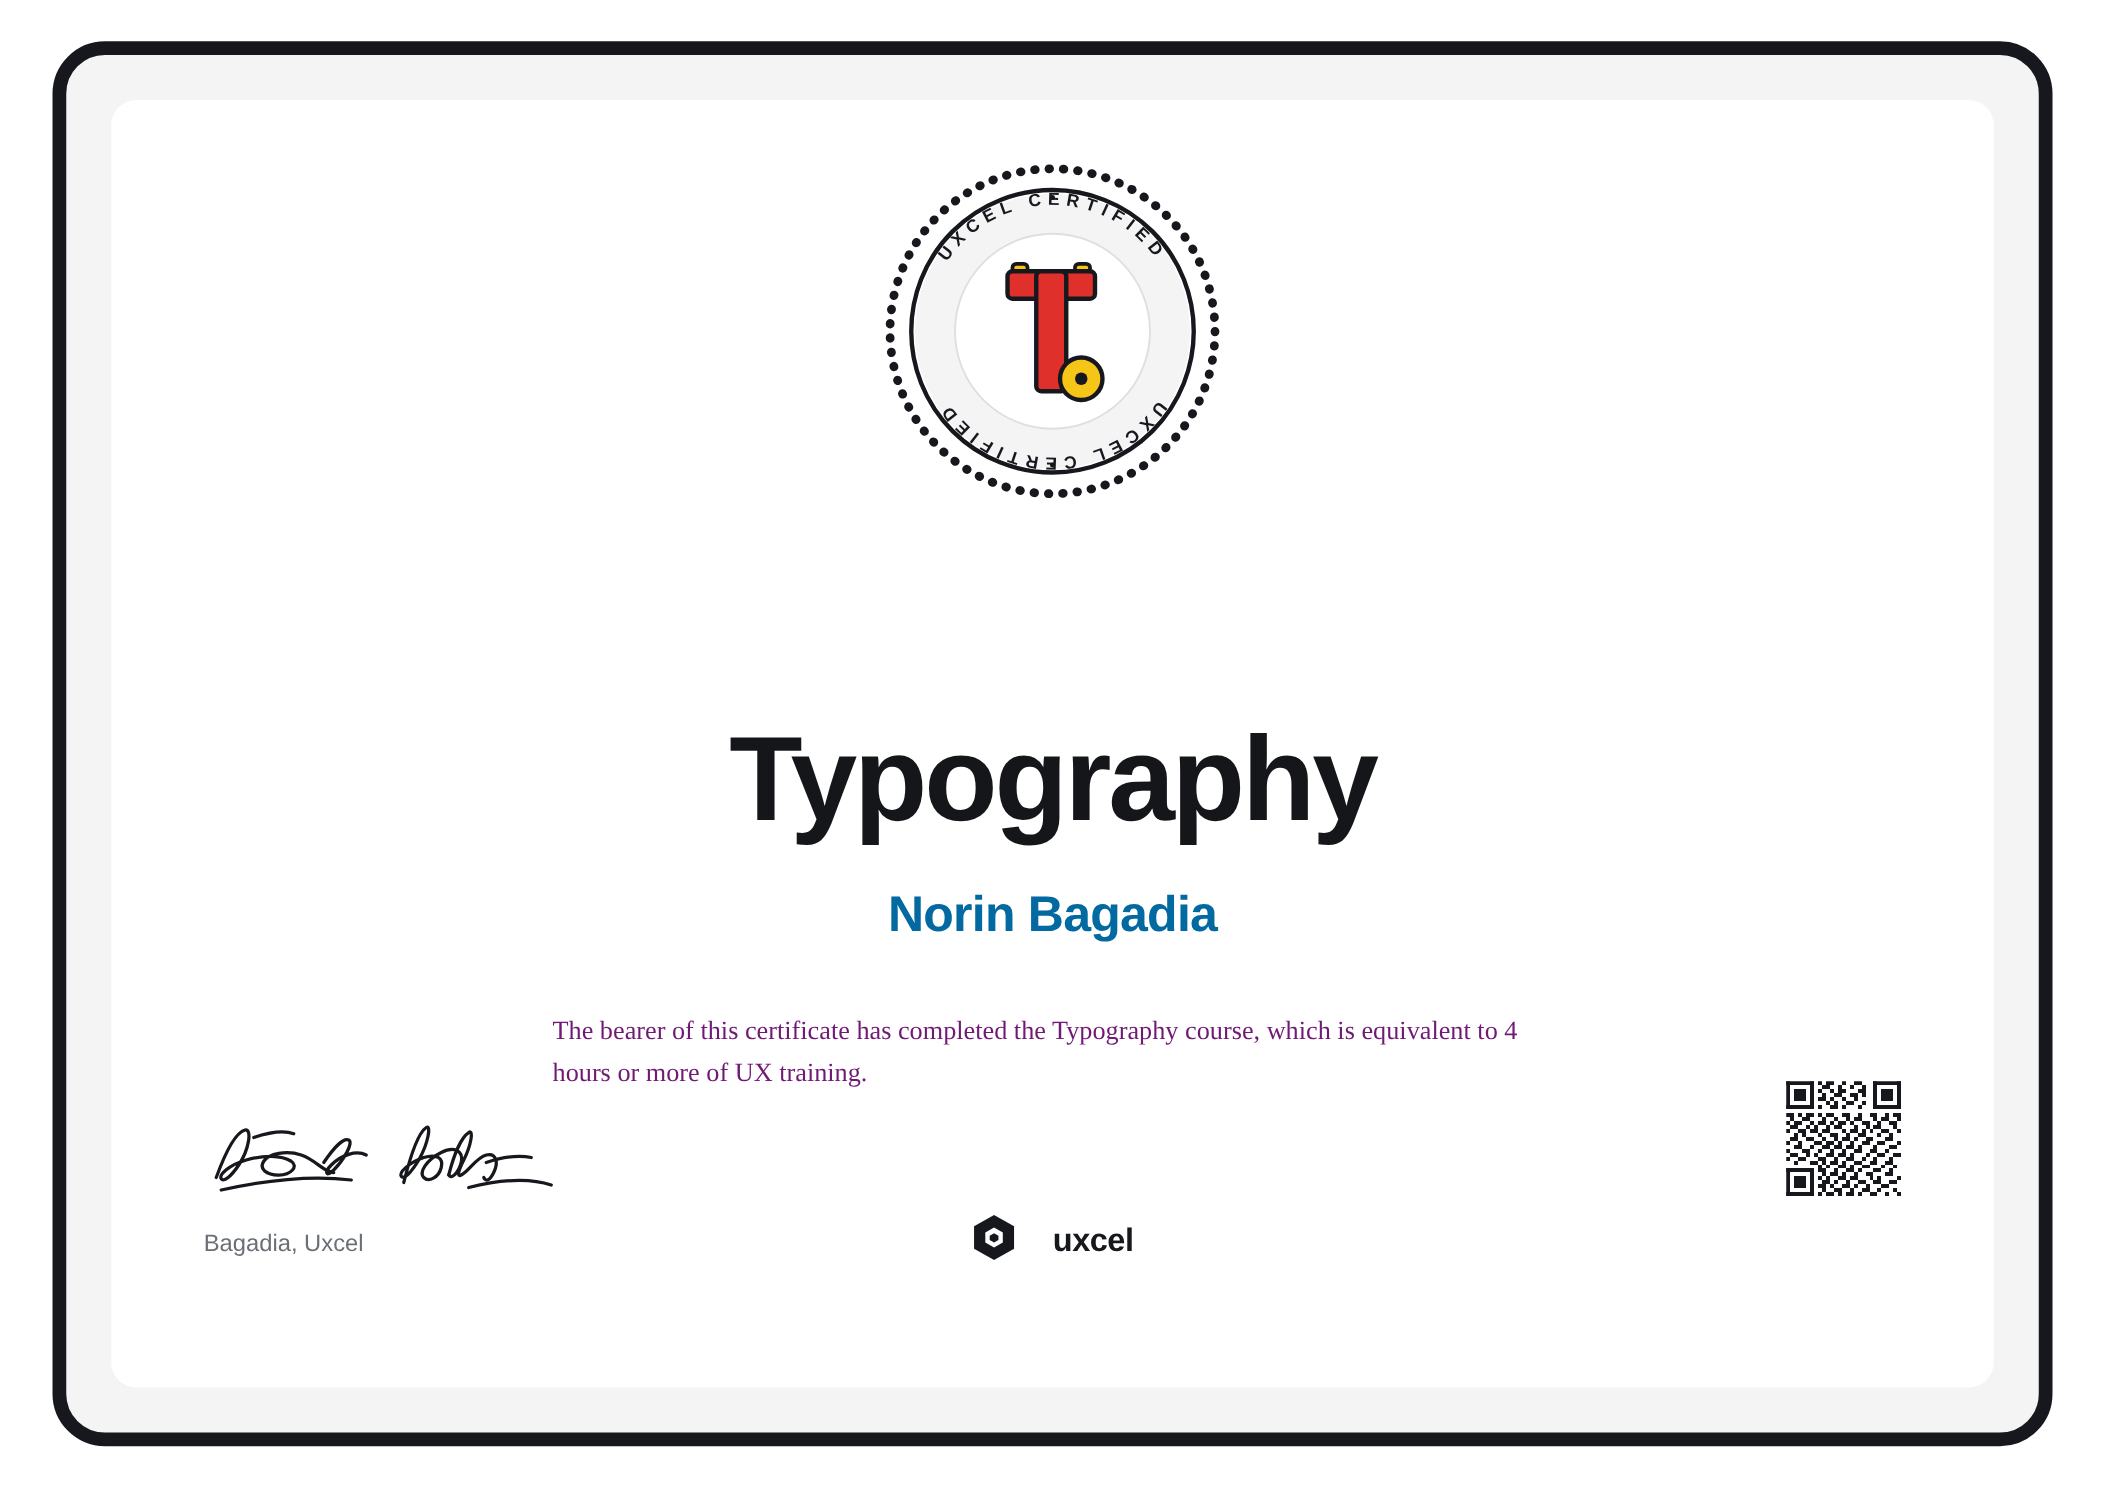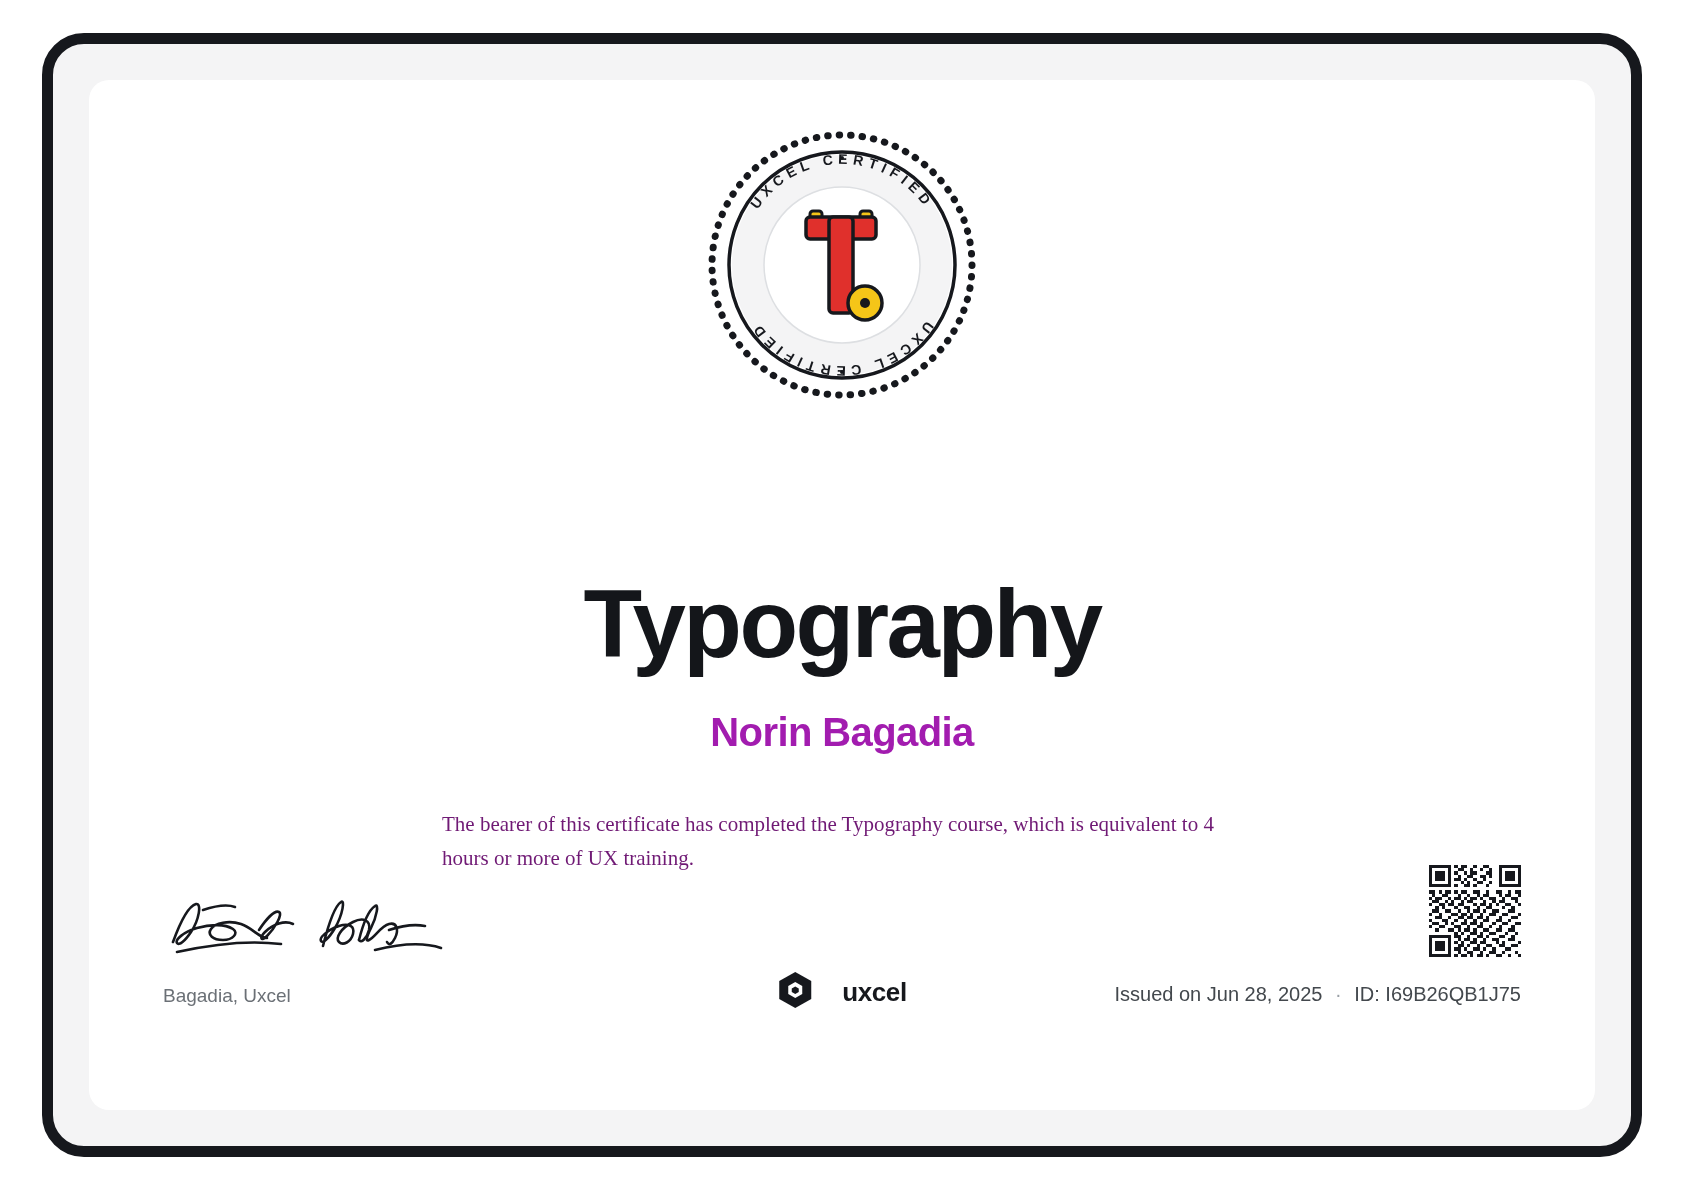--- a/index.html
+++ b/index.html
@@ -85,21 +85,21 @@
   }
   .recipient-name {
     position: absolute;
     left: 0;
     right: 0;
     top: 630px;
     text-align: center;
     font-size: 40px;
     font-weight: bold;
     letter-spacing: -0.6px;
-    color: #a21caf;
+    color: #0369a1;
   }
   .description {
     position: absolute;
     left: 50%;
     transform: translateX(-50%);
     top: 706px;
     width: 800px;
     text-align: left;
     font-size: 21px;
     line-height: 1.62;
@@ -444,20 +444,15 @@
           <rect x="13" y="28" width="1" height="1"></rect>
             <rect x="15" y="28" width="2" height="1"></rect>
           <rect x="18" y="28" width="1" height="1"></rect>
             <rect x="21" y="28" width="2" height="1"></rect>
           <rect x="25" y="28" width="1" height="1"></rect>
             <rect x="28" y="28" width="1" height="1"></rect>
         </g>
       </svg>
     </div>
 
-    <div class="issue-meta">
-      <span>Issued on Jun 28, 2025</span>
-      <span class="dot">·</span>
-      <span>ID: I69B26QB1J75</span>
-    </div>
 
   </div>
 </div>
 
 </body></html>

